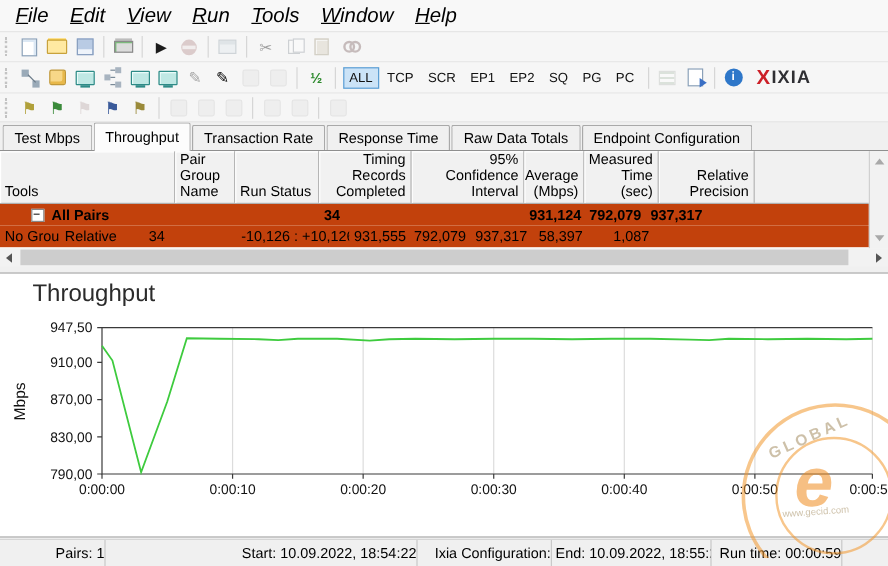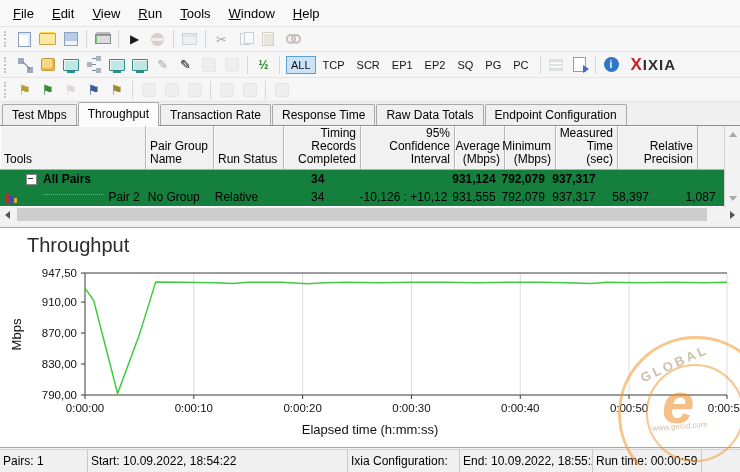--- a/index.html
+++ b/index.html
@@ -3,21 +3,21 @@
 <meta charset="utf-8">
 <style>
   html,body{margin:0;padding:0;}
   body{font-family:"Liberation Sans","DejaVu Sans",sans-serif;background:#d8d8d8;}
   .app{position:relative;width:740px;height:472px;background:#f0f0f0;overflow:hidden;
        font-size:12px;color:#000;}
 
   
   .menubar{position:absolute;left:0;top:0;width:740px;height:27px;background:#f8f8f8;
            border-bottom:1px solid #e2e2e2;display:flex;align-items:center;padding-left:4px;box-sizing:border-box;}
-  .menu-item{display:inline-block;padding:3px 9px;font-size:13px;cursor:default;}
+  .menu-item{display:inline-block;padding:3px 9px;font-size:17px;cursor:default;font-style:italic;}
   .menu-item::first-letter{text-decoration:underline;}
 
   
   .toolbar{position:absolute;left:0;width:740px;background:#f6f6f6;border-bottom:1px solid #e4e4e4;
            display:flex;align-items:center;box-sizing:border-box;padding-left:3px;}
   .tb1{top:27px;height:25px;}
   .tb2{top:52px;height:26px;}
   .tb3{top:78px;height:24px;}
   .gripper{width:3px;height:16px;border-left:2px dotted #c3c3c3;margin:0 4px 0 1px;}
   .sep{width:1px;height:18px;background:#d6d6d6;margin:0 4px;}
@@ -70,25 +70,25 @@
   .tab{height:20px;line-height:20px;padding:0 9px;font-size:12px;background:#f0f0f0;border:1px solid #a9a9a9;
        border-bottom:none;border-radius:2px 2px 0 0;margin-right:1px;cursor:default;}
   .tab.active{height:23px;line-height:23px;background:#fcfcfc;position:relative;margin-bottom:-1px;z-index:2;}
 
   
   .grid-area{position:absolute;left:0;top:126px;width:740px;height:81px;background:#fff;}
   .hdr{display:flex;height:44px;background:#f1f1f1;border-bottom:1px solid #b0b0b0;box-sizing:border-box;}
   .hcell{box-sizing:border-box;border-right:1px solid #b5b5b5;box-shadow:inset 1px 1px 0 #ffffff;
          display:flex;align-items:flex-end;padding:2px 4px 3px;font-size:12px;line-height:13px;}
   .hcell.num{justify-content:flex-end;text-align:right;}
-  .c0{width:146px;} .c1{width:68px;} .c2{width:70px;} .c3{width:77px;} .c4{width:94px;}
+  .c0{width:146px;} .c1{width:50px;} .c2{width:70px;} .c3{width:77px;} .c4{width:94px;}
   .c5{width:50px;} .c6{width:51px;} .c7{width:53px;} .c8{width:62px;} .c9{width:80px;}
-  .trow{display:flex;height:18px;align-items:center;background:#15803d;}
+  .trow{display:flex;height:18px;align-items:center;background:#c2410c;}
   .tcell{box-sizing:border-box;padding:0 4px;font-size:12px;white-space:nowrap;overflow:hidden;}
-  .tcell.num{text-align:center;}
+  .tcell.num{text-align:left;}
   .bold{font-weight:bold;}
   .expander{width:9px;height:9px;border:1px solid #888;background:#fff;position:relative;display:inline-block;margin:0 6px 0 22px;}
   .expander::after{content:"";position:absolute;left:1px;top:3px;width:5px;height:1px;background:#333;}
   .i-bars{display:inline-flex;align-items:flex-end;gap:1px;height:11px;margin:0 2px;}
   .i-bars b{display:block;width:3px;}
   .i-bars .b1{height:10px;background:#b03030;} .i-bars .b2{height:7px;background:#3050b0;} .i-bars .b3{height:5px;background:#d8b030;}
   .leader{flex:1;border-bottom:1px dotted #999;margin:0 4px 5px 24px;max-width:66px;}
   .gc{display:flex;align-items:center;}
 
   
@@ -107,21 +107,21 @@
                border-top:1px solid #a8a8a8;border-bottom:1px solid #a8a8a8;box-sizing:border-box;}
   .chart-title{position:absolute;left:27px;top:6px;font-size:20px;color:#2b2b2b;}
   .ylabel{position:absolute;left:-14px;top:99px;width:60px;text-align:center;font-size:13px;color:#111;transform:rotate(-90deg);}
   .xlabel{position:absolute;left:0;top:194px;width:740px;text-align:center;font-size:13px;color:#111;}
   #chart-svg{position:absolute;left:0;top:0;}
   #chart-svg text.tick{font-family:"Liberation Sans",sans-serif;font-size:11.5px;fill:#111;}
 
   
   .statusbar{position:absolute;left:0;top:449px;width:740px;height:23px;background:#f0f0f0;border-top:1px solid #d5d5d5;
              box-sizing:border-box;display:flex;font-size:12px;}
-  .stat{line-height:22px;padding-left:3px;box-sizing:border-box;border-right:1px solid #c9c9c9;white-space:nowrap;overflow:hidden;}
+  .stat{line-height:22px;padding-left:3px;box-sizing:border-box;border-right:1px solid #c9c9c9;white-space:nowrap;overflow:hidden;text-align:right;}
   .s0{width:88px;} .s1{width:260px;} .s2{width:112px;} .s3{width:133px;} .s4{width:109px;} .s5{flex:1;border-right:none;}
 
   
   .watermark{position:absolute;left:600px;top:330px;width:140px;height:135px;pointer-events:none;opacity:.55;z-index:5;overflow:hidden;}
   .wm-ring1{position:absolute;left:18px;top:6px;width:150px;height:150px;border:3px solid #f2982e;border-radius:50%;}
   .wm-ring2{position:absolute;left:46px;top:34px;width:94px;height:94px;border:2px solid #f2982e;border-radius:50%;}
   .wm-arc{position:absolute;left:38px;top:26px;color:#a58e63;font-size:13px;letter-spacing:3px;transform:rotate(-24deg);font-weight:bold;}
   .wm-e{position:absolute;left:62px;top:44px;color:#f08c1e;font-size:58px;font-weight:bold;font-style:italic;line-height:1;}
   .wm-site{position:absolute;left:52px;top:92px;color:#a58e63;font-size:8px;transform:rotate(-4deg);}
 </style>
@@ -295,21 +295,20 @@
   </div>
 
   <div class="grid-area">
     <div class="hdr">
       <div class="hcell c0">Tools</div>
       <div class="hcell c1">Pair Group Name</div>
       <div class="hcell c2">Run Status</div>
       <div class="hcell c3 num">Timing Records Completed</div>
       <div class="hcell c4 num">95% Confidence Interval</div>
       <div class="hcell c5 num">Average (Mbps)</div>
-      <div class="hcell c6 num">Minimum (Mbps)</div>
       <div class="hcell c8 num">Measured Time (sec)</div>
       <div class="hcell c9 num">Relative Precision</div>
     </div>
 
     <div class="trow">
       <div class="tcell c0 gc">
         <span class="expander"></span>
         <span class="bold">All Pairs</span>
       </div>
       <div class="tcell c1"></div>
@@ -317,29 +316,20 @@
       <div class="tcell c3 num bold">34</div>
       <div class="tcell c4 num"></div>
       <div class="tcell c5 num bold">931,124</div>
       <div class="tcell c6 num bold">792,079</div>
       <div class="tcell c7 num bold">937,317</div>
       <div class="tcell c8 num"></div>
       <div class="tcell c9 num"></div>
     </div>
 
     <div class="trow">
-      <div class="tcell c0 gc">
-        <span class="i-bars">
-            <b class="b1"></b>
-            <b class="b2"></b>
-            <b class="b3"></b>
-          </span>
-        <span class="leader"></span>
-        <span>Pair 2</span>
-      </div>
       <div class="tcell c1">No Group</div>
       <div class="tcell c2">Relative</div>
       <div class="tcell c3 num">34</div>
       <div class="tcell c4 num">-10,126 : +10,126</div>
       <div class="tcell c5 num">931,555</div>
       <div class="tcell c6 num">792,079</div>
       <div class="tcell c7 num">937,317</div>
       <div class="tcell c8 num">58,397</div>
       <div class="tcell c9 num">1,087</div>
     </div>
@@ -352,21 +342,20 @@
 
   <div class="hscroll">
     <span class="harr lt"></span>
     <span class="hthumb"></span>
     <span class="harr rt"></span>
   </div>
 
   <div class="chart-panel">
     <div class="chart-title">Throughput</div>
     <div class="ylabel">Mbps</div>
-    <div class="xlabel">Elapsed time (h:mm:ss)</div>
     <svg id="chart-svg" width="740" height="220">
         <line x1="193.81355932203388" y1="45" x2="193.81355932203388" y2="167" stroke="#dcdcdc"></line>
         <line x1="302.62711864406776" y1="45" x2="302.62711864406776" y2="167" stroke="#dcdcdc"></line>
         <line x1="411.4406779661017" y1="45" x2="411.4406779661017" y2="167" stroke="#dcdcdc"></line>
         <line x1="520.2542372881355" y1="45" x2="520.2542372881355" y2="167" stroke="#dcdcdc"></line>
         <line x1="629.0677966101695" y1="45" x2="629.0677966101695" y2="167" stroke="#dcdcdc"></line>
         <line x1="727" y1="45" x2="727" y2="167" stroke="#dcdcdc"></line>
         <path d="M 727 45 H 85 V 167 H 727" stroke="#3a3a3a" fill="none"></path>
         <line x1="81" y1="45" x2="85" y2="45" stroke="#3a3a3a"></line>
         <text class="tick" x="77" y="49" text-anchor="end">947,50</text>

